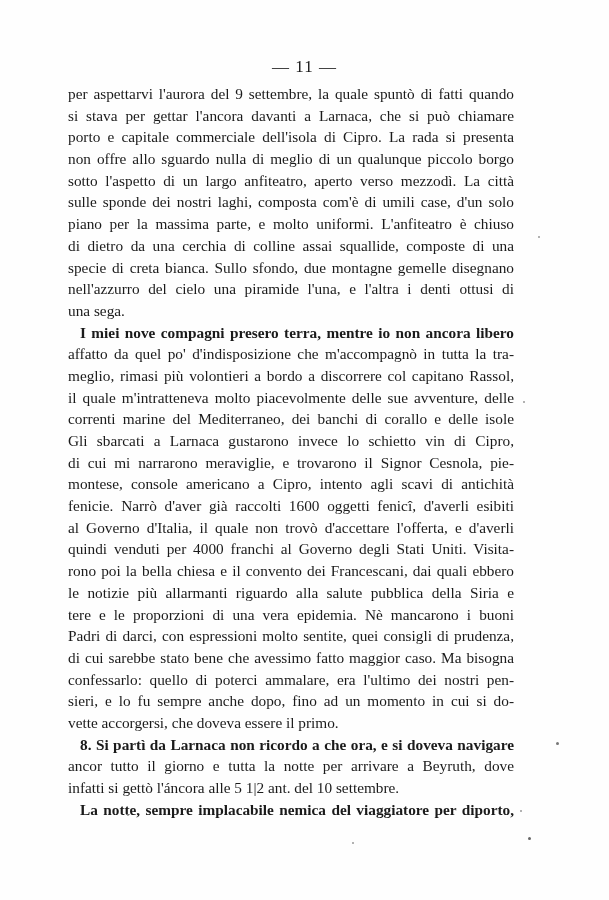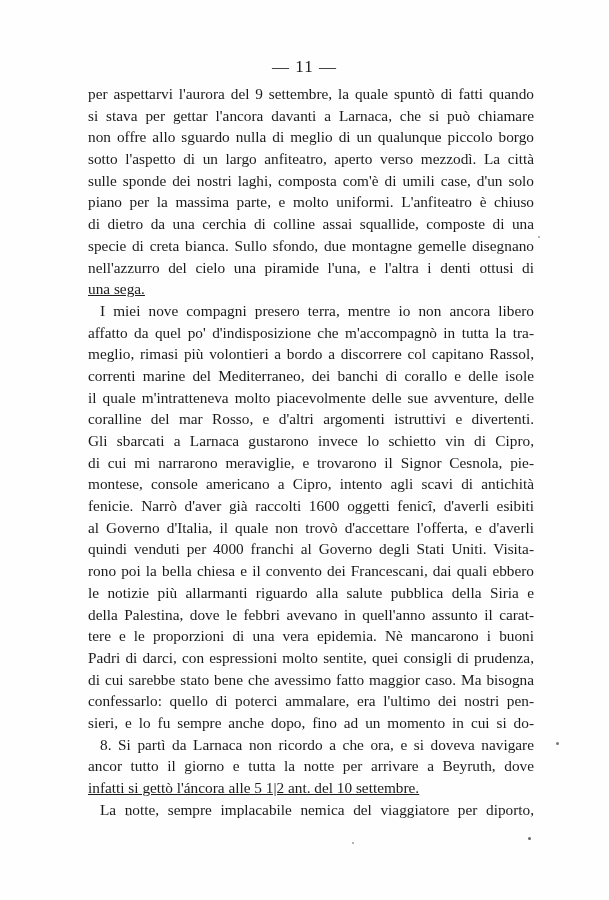--- a/index.html
+++ b/index.html
@@ -26,85 +26,85 @@
       top: 57px;
       left: 0;
       width: 609px;
       text-align: center;
       font-size: 17px;
       letter-spacing: 1px;
       font-family: "Liberation Serif", serif;
     }
     .text-block {
       position: absolute;
-      left: 88px;
+      left: 68px;
       top: 83px;
       width: 446px;
     }
     .line {
       height: 21.7px;
       line-height: 21.7px;
       font-size: 15.3px;
       font-family: "Liberation Serif", serif;
       white-space: nowrap;
       text-align: justify;
       text-align-last: justify;
       overflow: visible;
     }
     .line.last {
       text-align-last: left;
-      text-decoration: underline;
     }
     .line.indent {
       padding-left: 12px;
+      font-weight: bold;
     }
     .speck {
       position: absolute;
       width: 2px; height: 2px;
       border-radius: 50%;
       background: #999;
     }
   </style>
 </head>
 <body>
 
 <div class="page">
   <div class="page-number">— 11 —</div>
 
   <div class="text-block" id="text-block">
       <div class="line">per aspettarvi l'aurora del 9 settembre, la quale spuntò di fatti quando</div>
       <div class="line">si stava per gettar l'ancora davanti a Larnaca, che si può chiamare</div>
+      <div class="line">porto e capitale commerciale dell'isola di Cipro. La rada si presenta</div>
       <div class="line">non offre allo sguardo nulla di meglio di un qualunque piccolo borgo</div>
       <div class="line">sotto l'aspetto di un largo anfiteatro, aperto verso mezzodì. La città</div>
       <div class="line">sulle sponde dei nostri laghi, composta com'è di umili case, d'un solo</div>
       <div class="line">piano per la massima parte, e molto uniformi. L'anfiteatro è chiuso</div>
       <div class="line">di dietro da una cerchia di colline assai squallide, composte di una</div>
       <div class="line">specie di creta bianca. Sullo sfondo, due montagne gemelle disegnano</div>
       <div class="line">nell'azzurro del cielo una piramide l'una, e l'altra i denti ottusi di</div>
       <div class="line last">una sega.</div>
       <div class="line indent">I miei nove compagni presero terra, mentre io non ancora libero</div>
       <div class="line">affatto da quel po' d'indisposizione che m'accompagnò in tutta la tra-</div>
       <div class="line">meglio, rimasi più volontieri a bordo a discorrere col capitano Rassol,</div>
+      <div class="line">il quale m'intratteneva molto piacevolmente delle sue avventure, delle</div>
       <div class="line">correnti marine del Mediterraneo, dei banchi di corallo e delle isole</div>
-      <div class="line">il quale m'intratteneva molto piacevolmente delle sue avventure, delle</div>
-      <div class="line">coralline del mar Rosso, e d'altri argomenti istruttivi e divertenti.</div>
       <div class="line">Gli sbarcati a Larnaca gustarono invece lo schietto vin di Cipro,</div>
       <div class="line">di cui mi narrarono meraviglie, e trovarono il Signor Cesnola, pie-</div>
       <div class="line">montese, console americano a Cipro, intento agli scavi di antichità</div>
       <div class="line">fenicie. Narrò d'aver già raccolti 1600 oggetti fenicî, d'averli esibiti</div>
       <div class="line">al Governo d'Italia, il quale non trovò d'accettare l'offerta, e d'averli</div>
       <div class="line">quindi venduti per 4000 franchi al Governo degli Stati Uniti. Visita-</div>
       <div class="line">rono poi la bella chiesa e il convento dei Francescani, dai quali ebbero</div>
       <div class="line">le notizie più allarmanti riguardo alla salute pubblica della Siria e</div>
-      <div class="line">della Palestina, dove le febbri avevano in quell'anno assunto il carat-</div>
       <div class="line">tere e le proporzioni di una vera epidemia. Nè mancarono i buoni</div>
       <div class="line">Padri di darci, con espressioni molto sentite, quei consigli di prudenza,</div>
       <div class="line">di cui sarebbe stato bene che avessimo fatto maggior caso. Ma bisogna</div>
       <div class="line">confessarlo: quello di poterci ammalare, era l'ultimo dei nostri pen-</div>
       <div class="line">sieri, e lo fu sempre anche dopo, fino ad un momento in cui si do-</div>
+      <div class="line last">vette accorgersi, che doveva essere il primo.</div>
       <div class="line indent">8. Si partì da Larnaca non ricordo a che ora, e si doveva navigare</div>
       <div class="line">ancor tutto il giorno e tutta la notte per arrivare a Beyruth, dove</div>
       <div class="line last">infatti si gettò l'áncora alle 5 1|2 ant. del 10 settembre.</div>
       <div class="line indent">La notte, sempre implacabile nemica del viaggiatore per diporto,</div>
     </div>
 
   <div class="speck" style="left:520px;top:810px;"></div>
   <div class="speck" style="left:352px;top:842px;"></div>
   <div class="speck" style="left:127px;top:814px;"></div>
   <div class="speck" style="left:528px;top:837px;width:3px;height:3px;background:#666;"></div>

